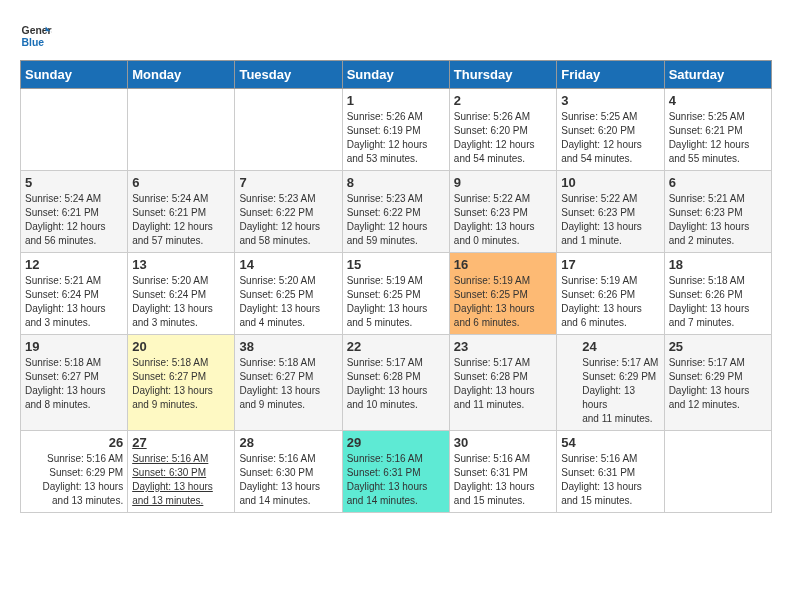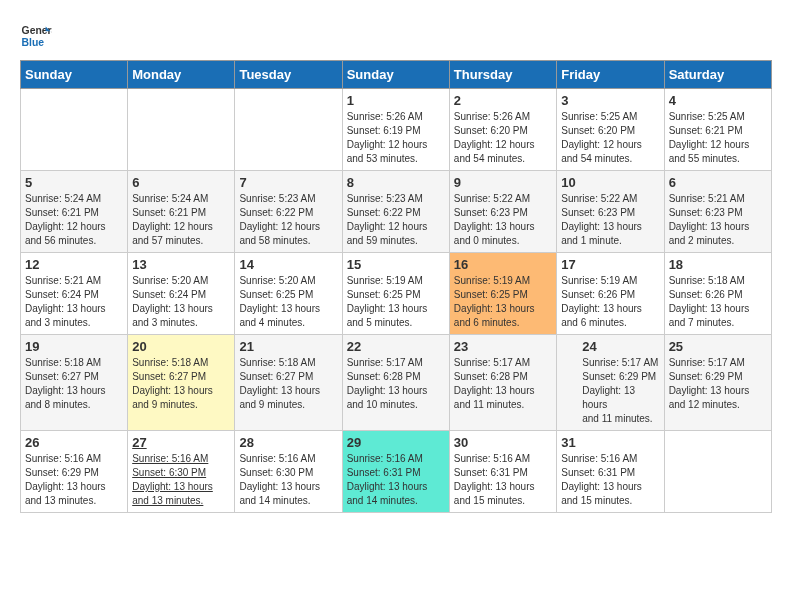--- a/index.html
+++ b/index.html
@@ -262,21 +262,21 @@
 and 8 minutes.</div>
         </td>
         <td style="background-color: #fef9c3;">
           <span class="day-number">20</span>
           <div class="day-info" style="white-space: pre-line;">Sunrise: 5:18 AM
 Sunset: 6:27 PM
 Daylight: 13 hours
 and 9 minutes.</div>
         </td>
         <td style="background-color: rgb(245, 245, 245);">
-          <span class="day-number">21</span>
+          <span class="day-number">38</span>
           <div class="day-info" style="white-space: pre-line;">Sunrise: 5:18 AM
 Sunset: 6:27 PM
 Daylight: 13 hours
 and 9 minutes.</div>
         </td>
         <td style="background-color: rgb(245, 245, 245);">
           <span class="day-number">22</span>
           <div class="day-info" style="white-space: pre-line;">Sunrise: 5:17 AM
 Sunset: 6:28 PM
 Daylight: 13 hours
@@ -298,21 +298,21 @@
         </td>
         <td style="background-color: rgb(245, 245, 245);">
           <span class="day-number">25</span>
           <div class="day-info" style="white-space: pre-line;">Sunrise: 5:17 AM
 Sunset: 6:29 PM
 Daylight: 13 hours
 and 12 minutes.</div>
         </td>
       </tr>
       <tr>
-        <td style="background-color: rgb(255, 255, 255);">
+        <td style="background-color: rgb(255, 255, 255); text-align: right;">
           <span class="day-number">26</span>
           <div class="day-info" style="white-space: pre-line;">Sunrise: 5:16 AM
 Sunset: 6:29 PM
 Daylight: 13 hours
 and 13 minutes.</div>
         </td>
         <td style="background-color: rgb(255, 255, 255); text-decoration: underline;">
           <span class="day-number">27</span>
           <div class="day-info" style="white-space: pre-line;">Sunrise: 5:16 AM
 Sunset: 6:30 PM
@@ -334,21 +334,21 @@
 and 14 minutes.</div>
         </td>
         <td style="background-color: rgb(255, 255, 255);">
           <span class="day-number">30</span>
           <div class="day-info" style="white-space: pre-line;">Sunrise: 5:16 AM
 Sunset: 6:31 PM
 Daylight: 13 hours
 and 15 minutes.</div>
         </td>
         <td style="background-color: rgb(255, 255, 255);">
-          <span class="day-number">31</span>
+          <span class="day-number">54</span>
           <div class="day-info" style="white-space: pre-line;">Sunrise: 5:16 AM
 Sunset: 6:31 PM
 Daylight: 13 hours
 and 15 minutes.</div>
         </td>
         <td class="empty-cell"></td>
       </tr>
     </tbody>
 </table>
 

